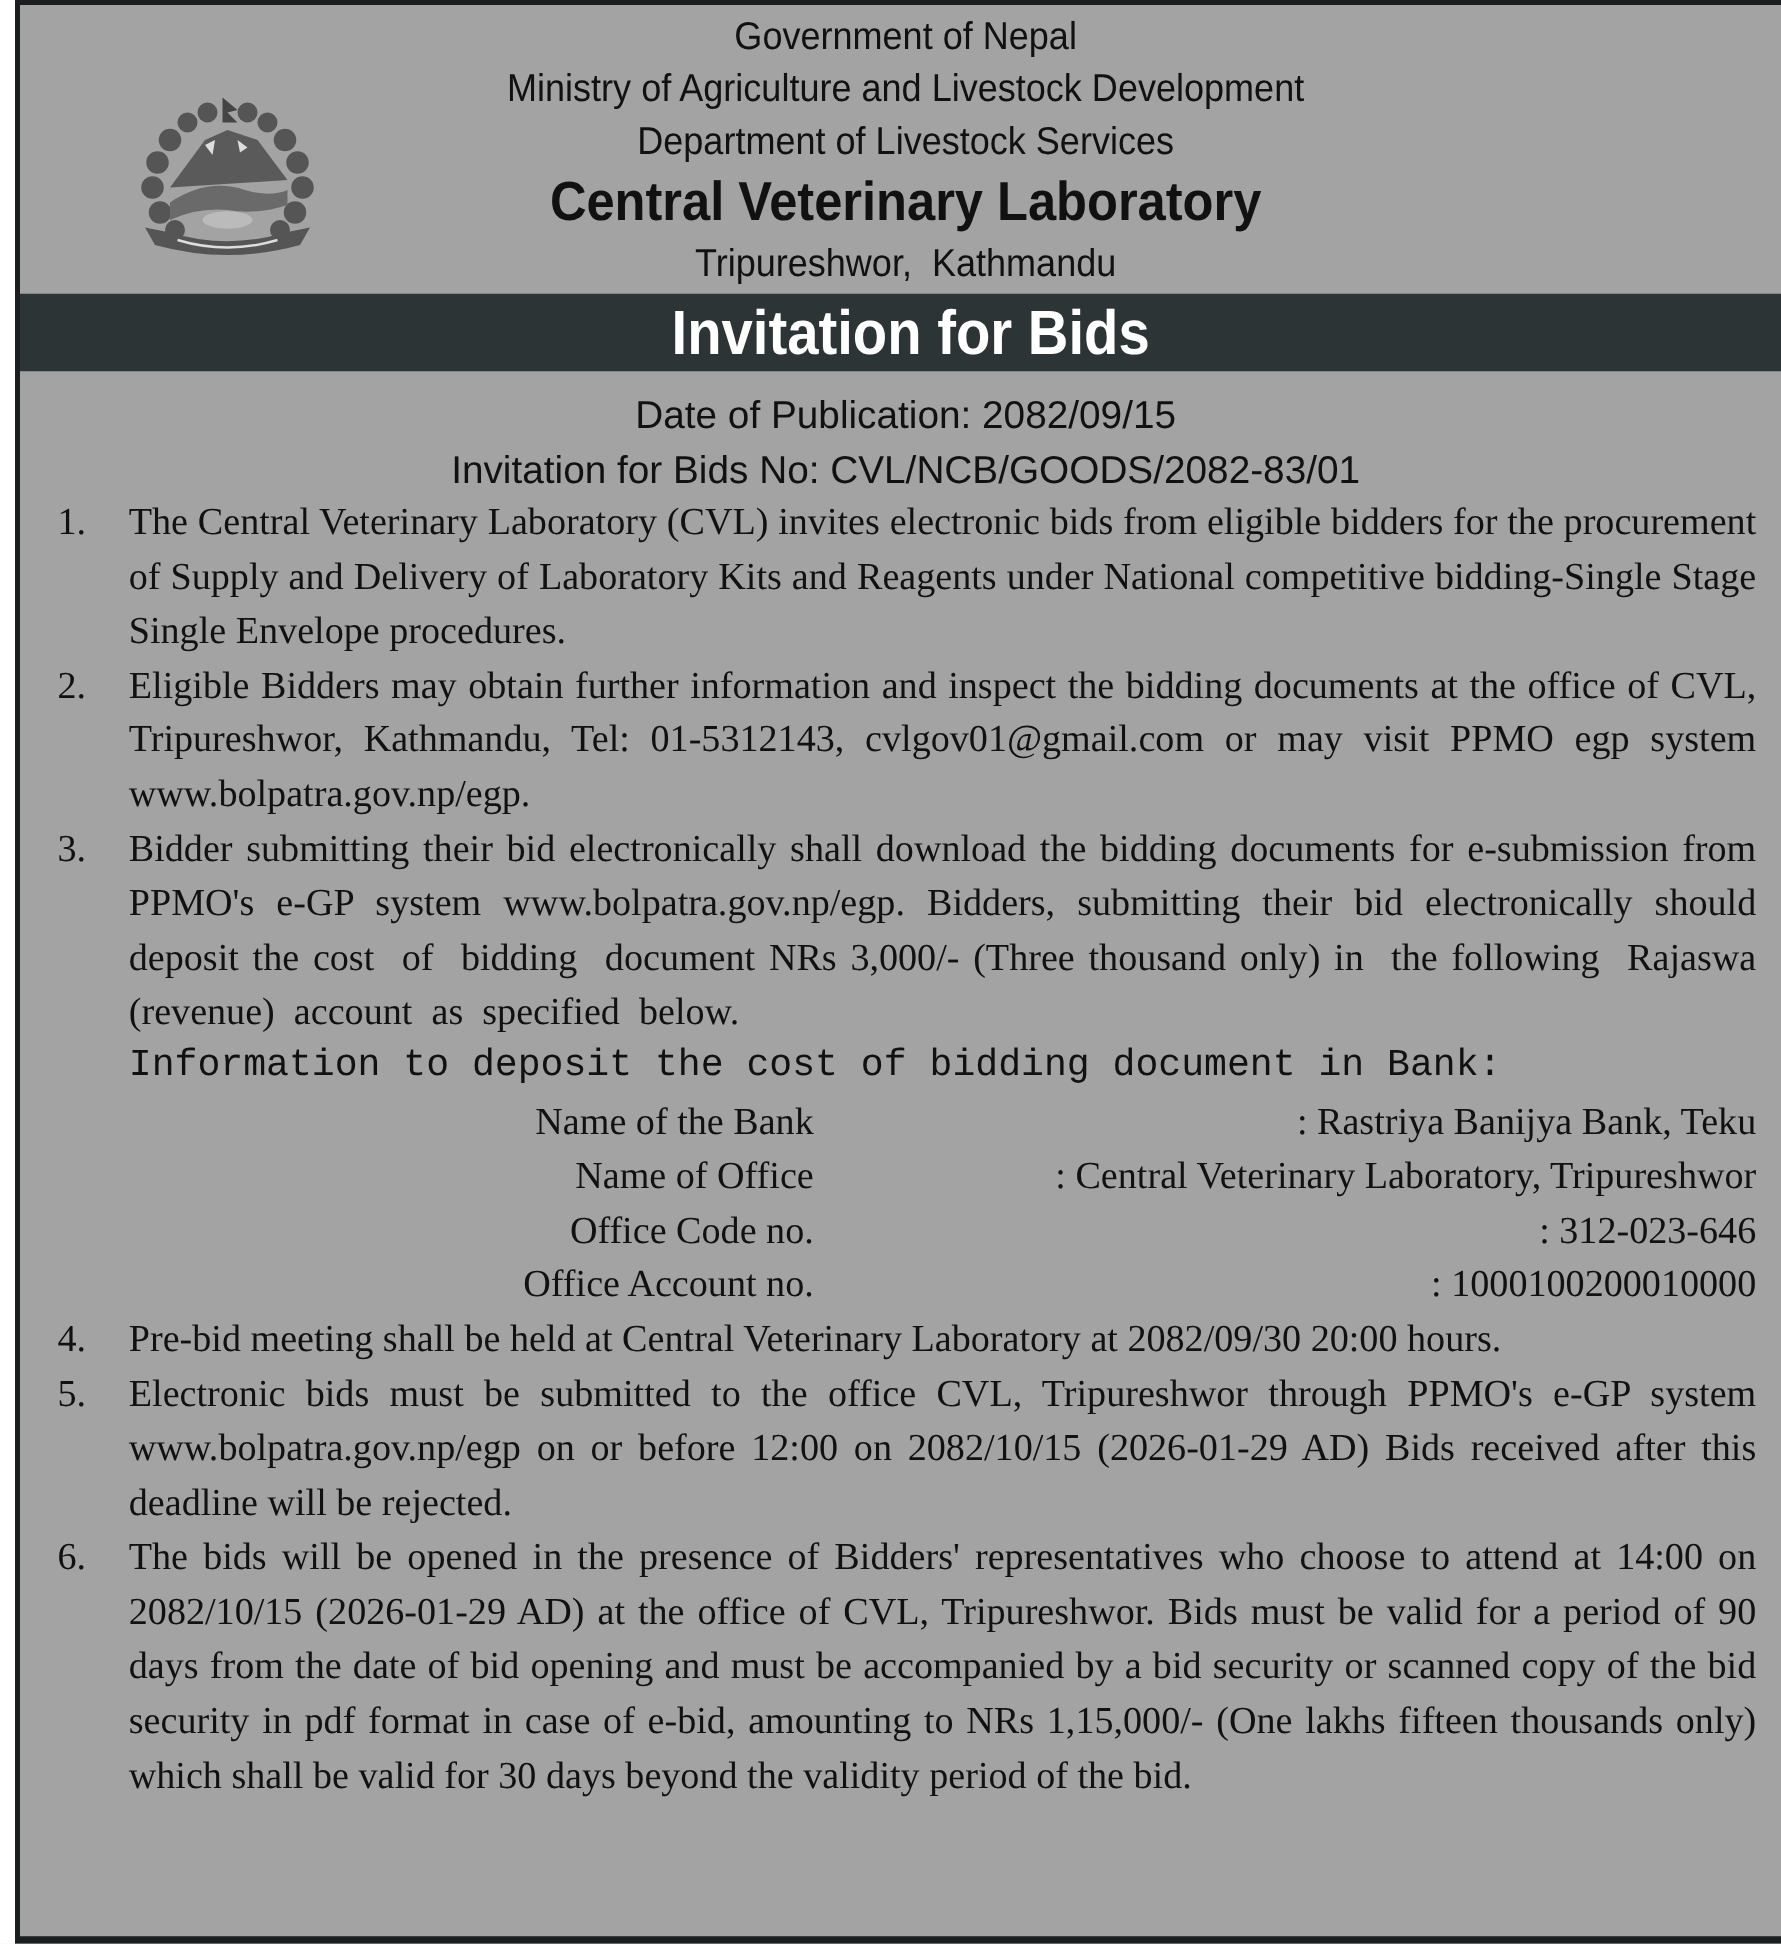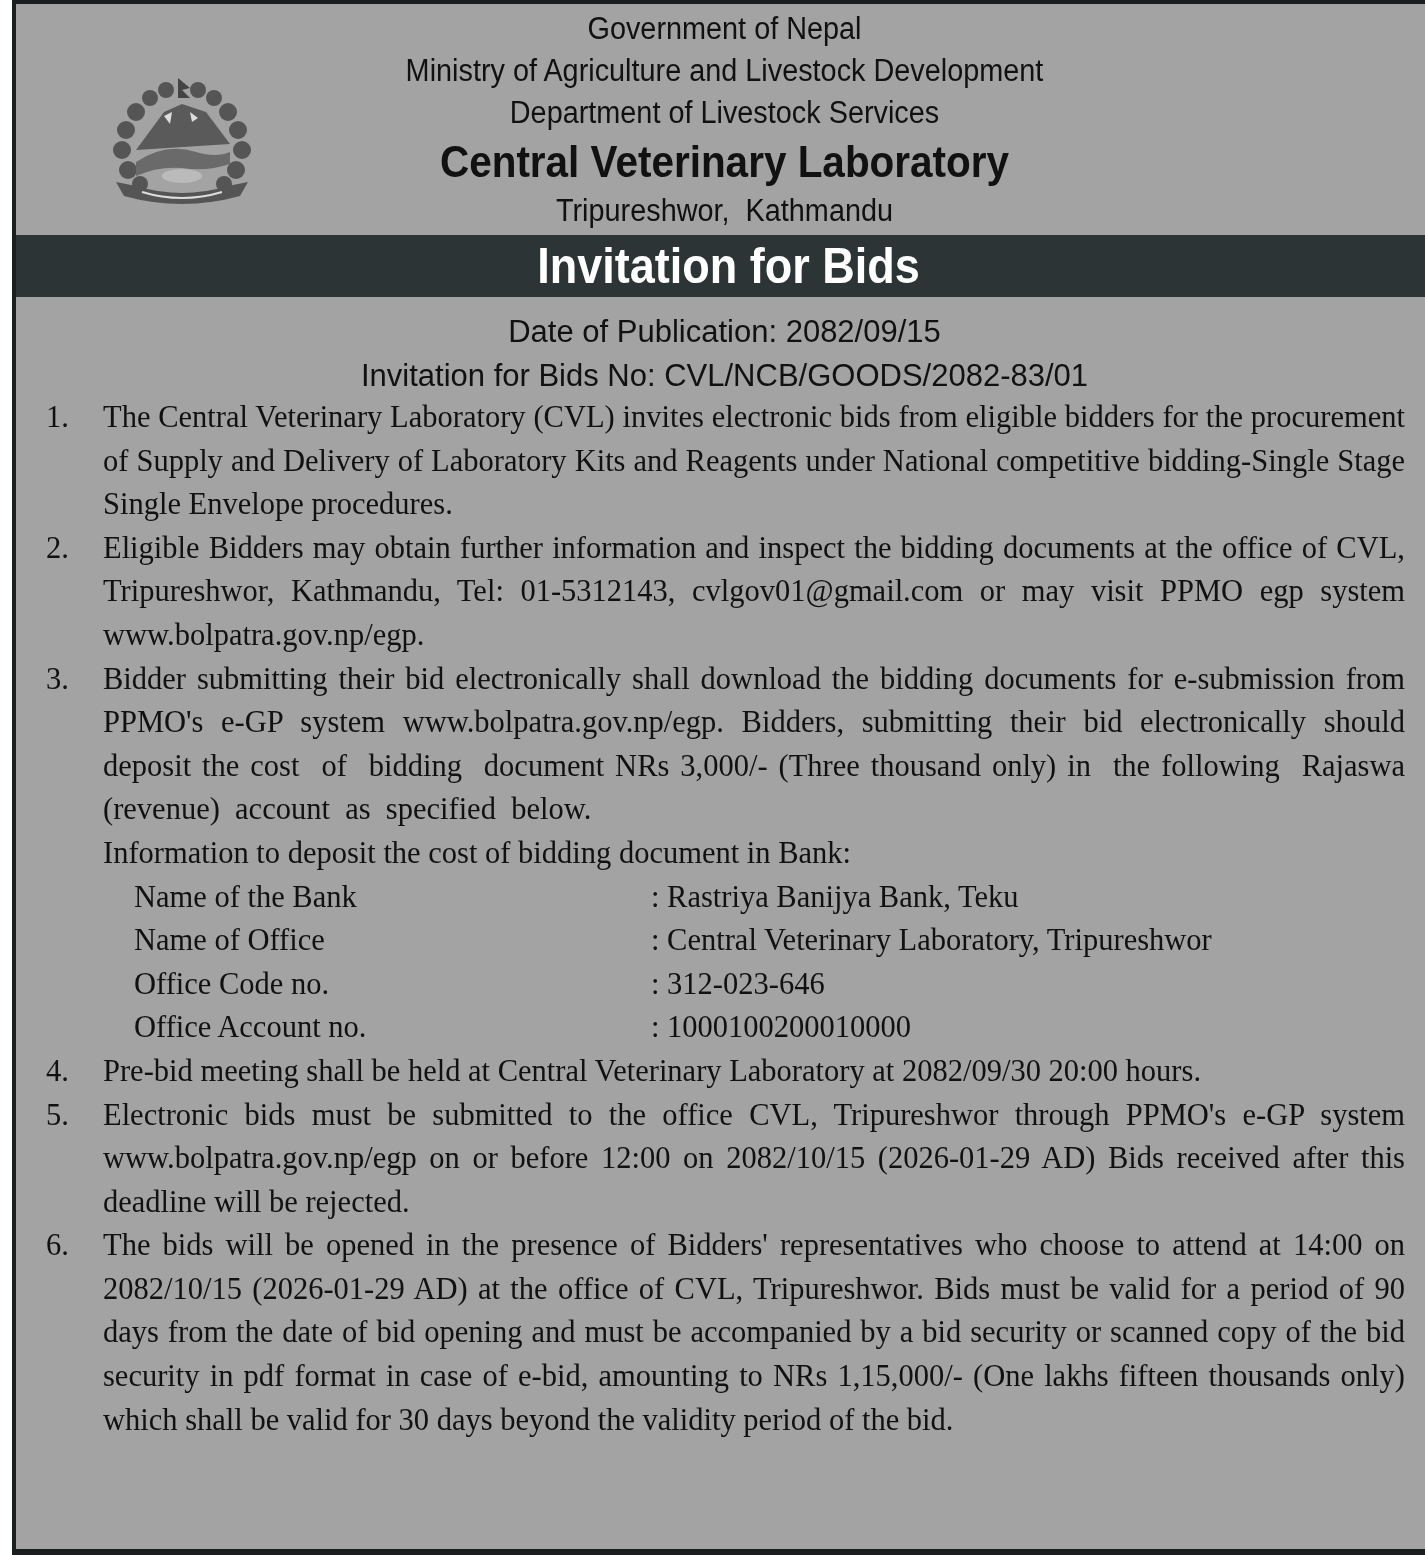--- a/index.html
+++ b/index.html
@@ -25,23 +25,23 @@
   }
   .banner span { display: inline-block; transform: scaleX(0.9); }
   .meta { position: absolute; left: 0; right: 0; top: 306px; text-align: center;
     font-family: Liberation Sans, sans-serif; font-size: 31px; color: #111; }
   .meta div { line-height: 44px; }
   .body { position: absolute; left: 30px; right: 28px; top: 392px;
     font-family: "Liberation Serif", serif; font-size: 30.5px; color: #111; line-height: 43.6px; }
   .item { display: flex; }
   .num { width: 57px; flex: 0 0 57px; }
   .txt { flex: 1; text-align: justify; }
-  .subline { padding-left: 57px; }
+  .subline { padding-left: 57px; font-family: Liberation Mono, monospace; }
   .bank-table { margin-left: 88px; }
-  .bank-row { display: flex; }
+  .bank-row { display: flex; text-align: right; }
   .bank-label { width: 517px; flex: 0 0 517px; }
   .bank-value { flex: 1; }
 </style>
 </head>
 <body>
 
 <div class="frame">
 
   <div class="header">
     <div class="emblem">

